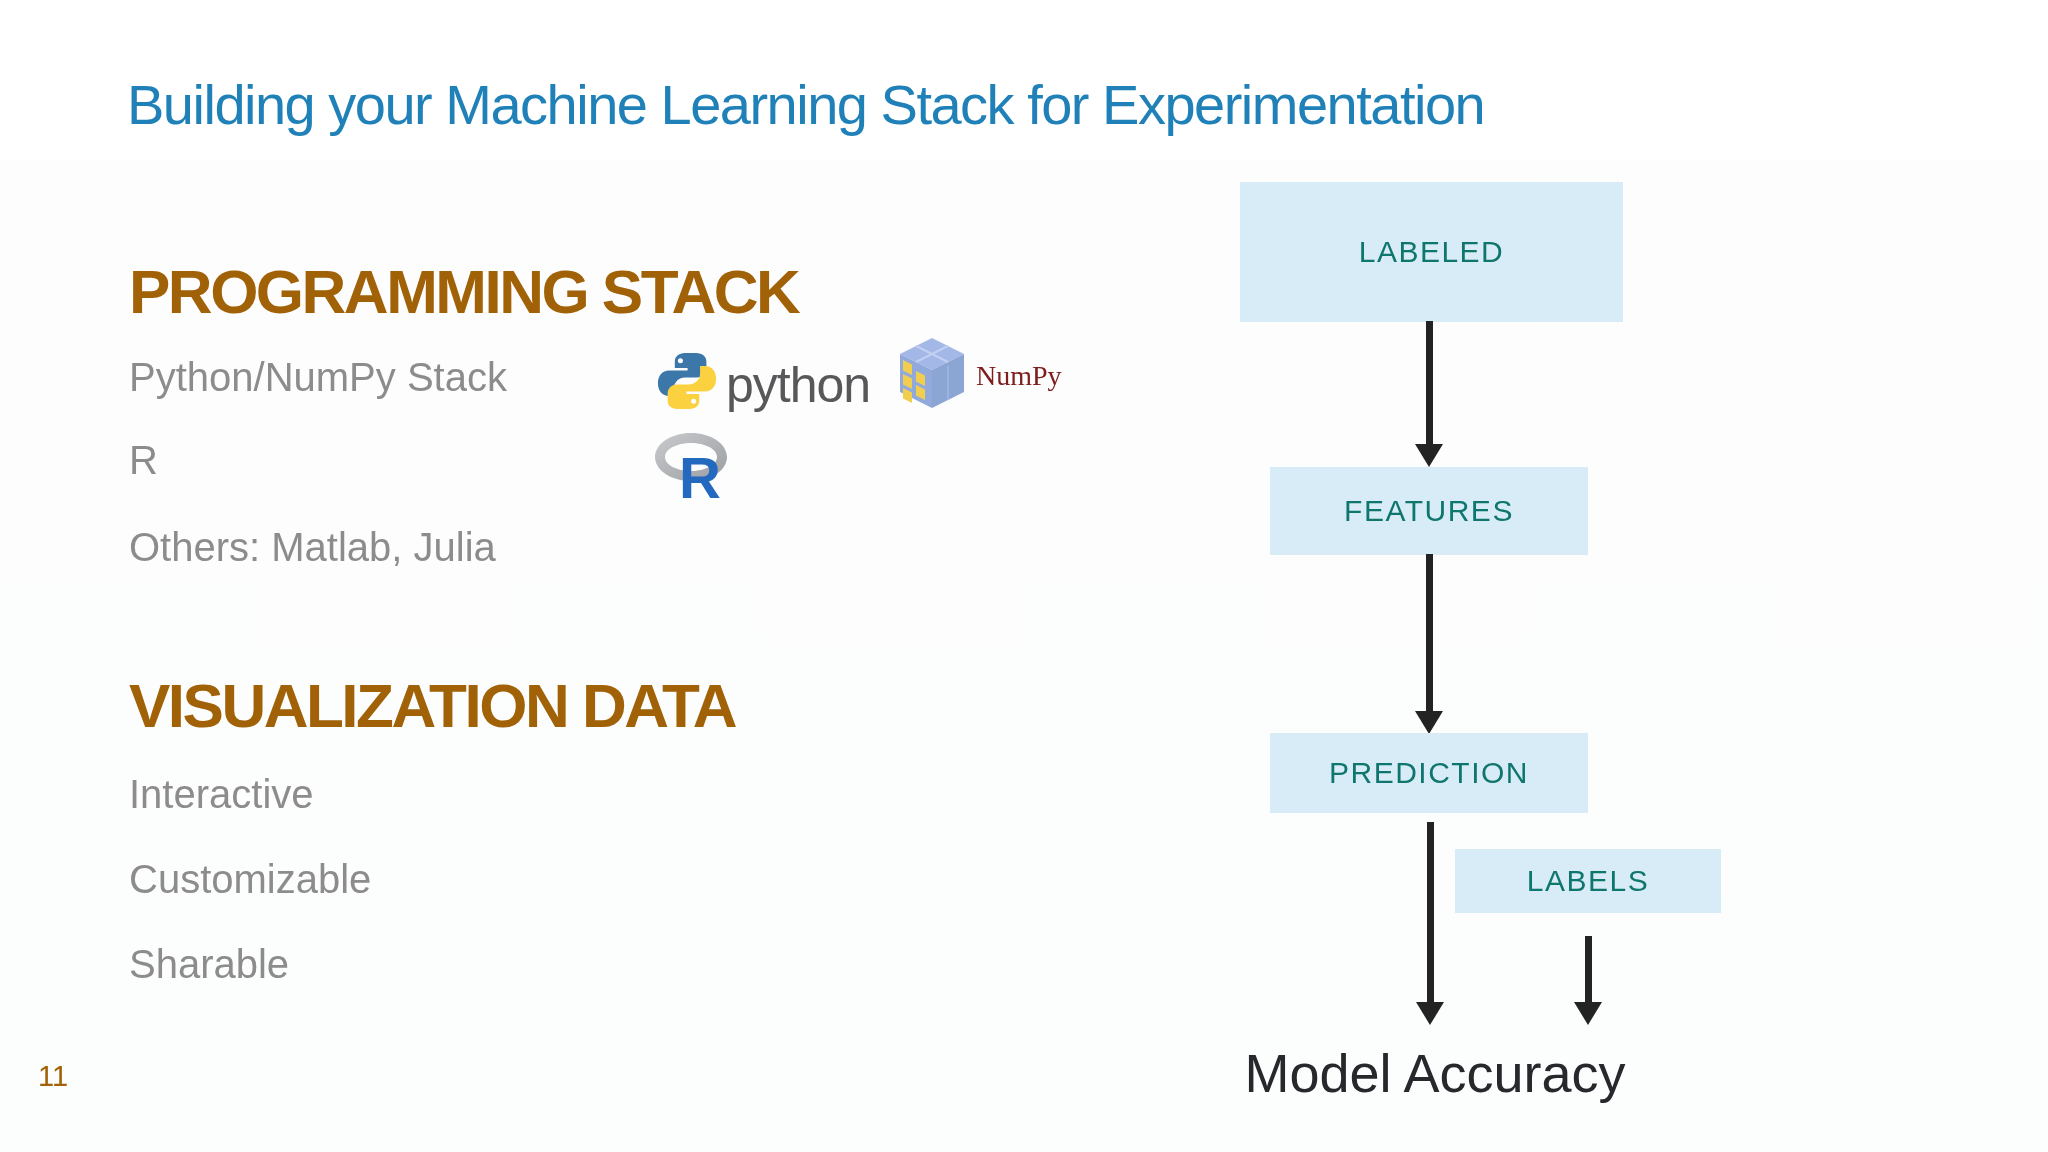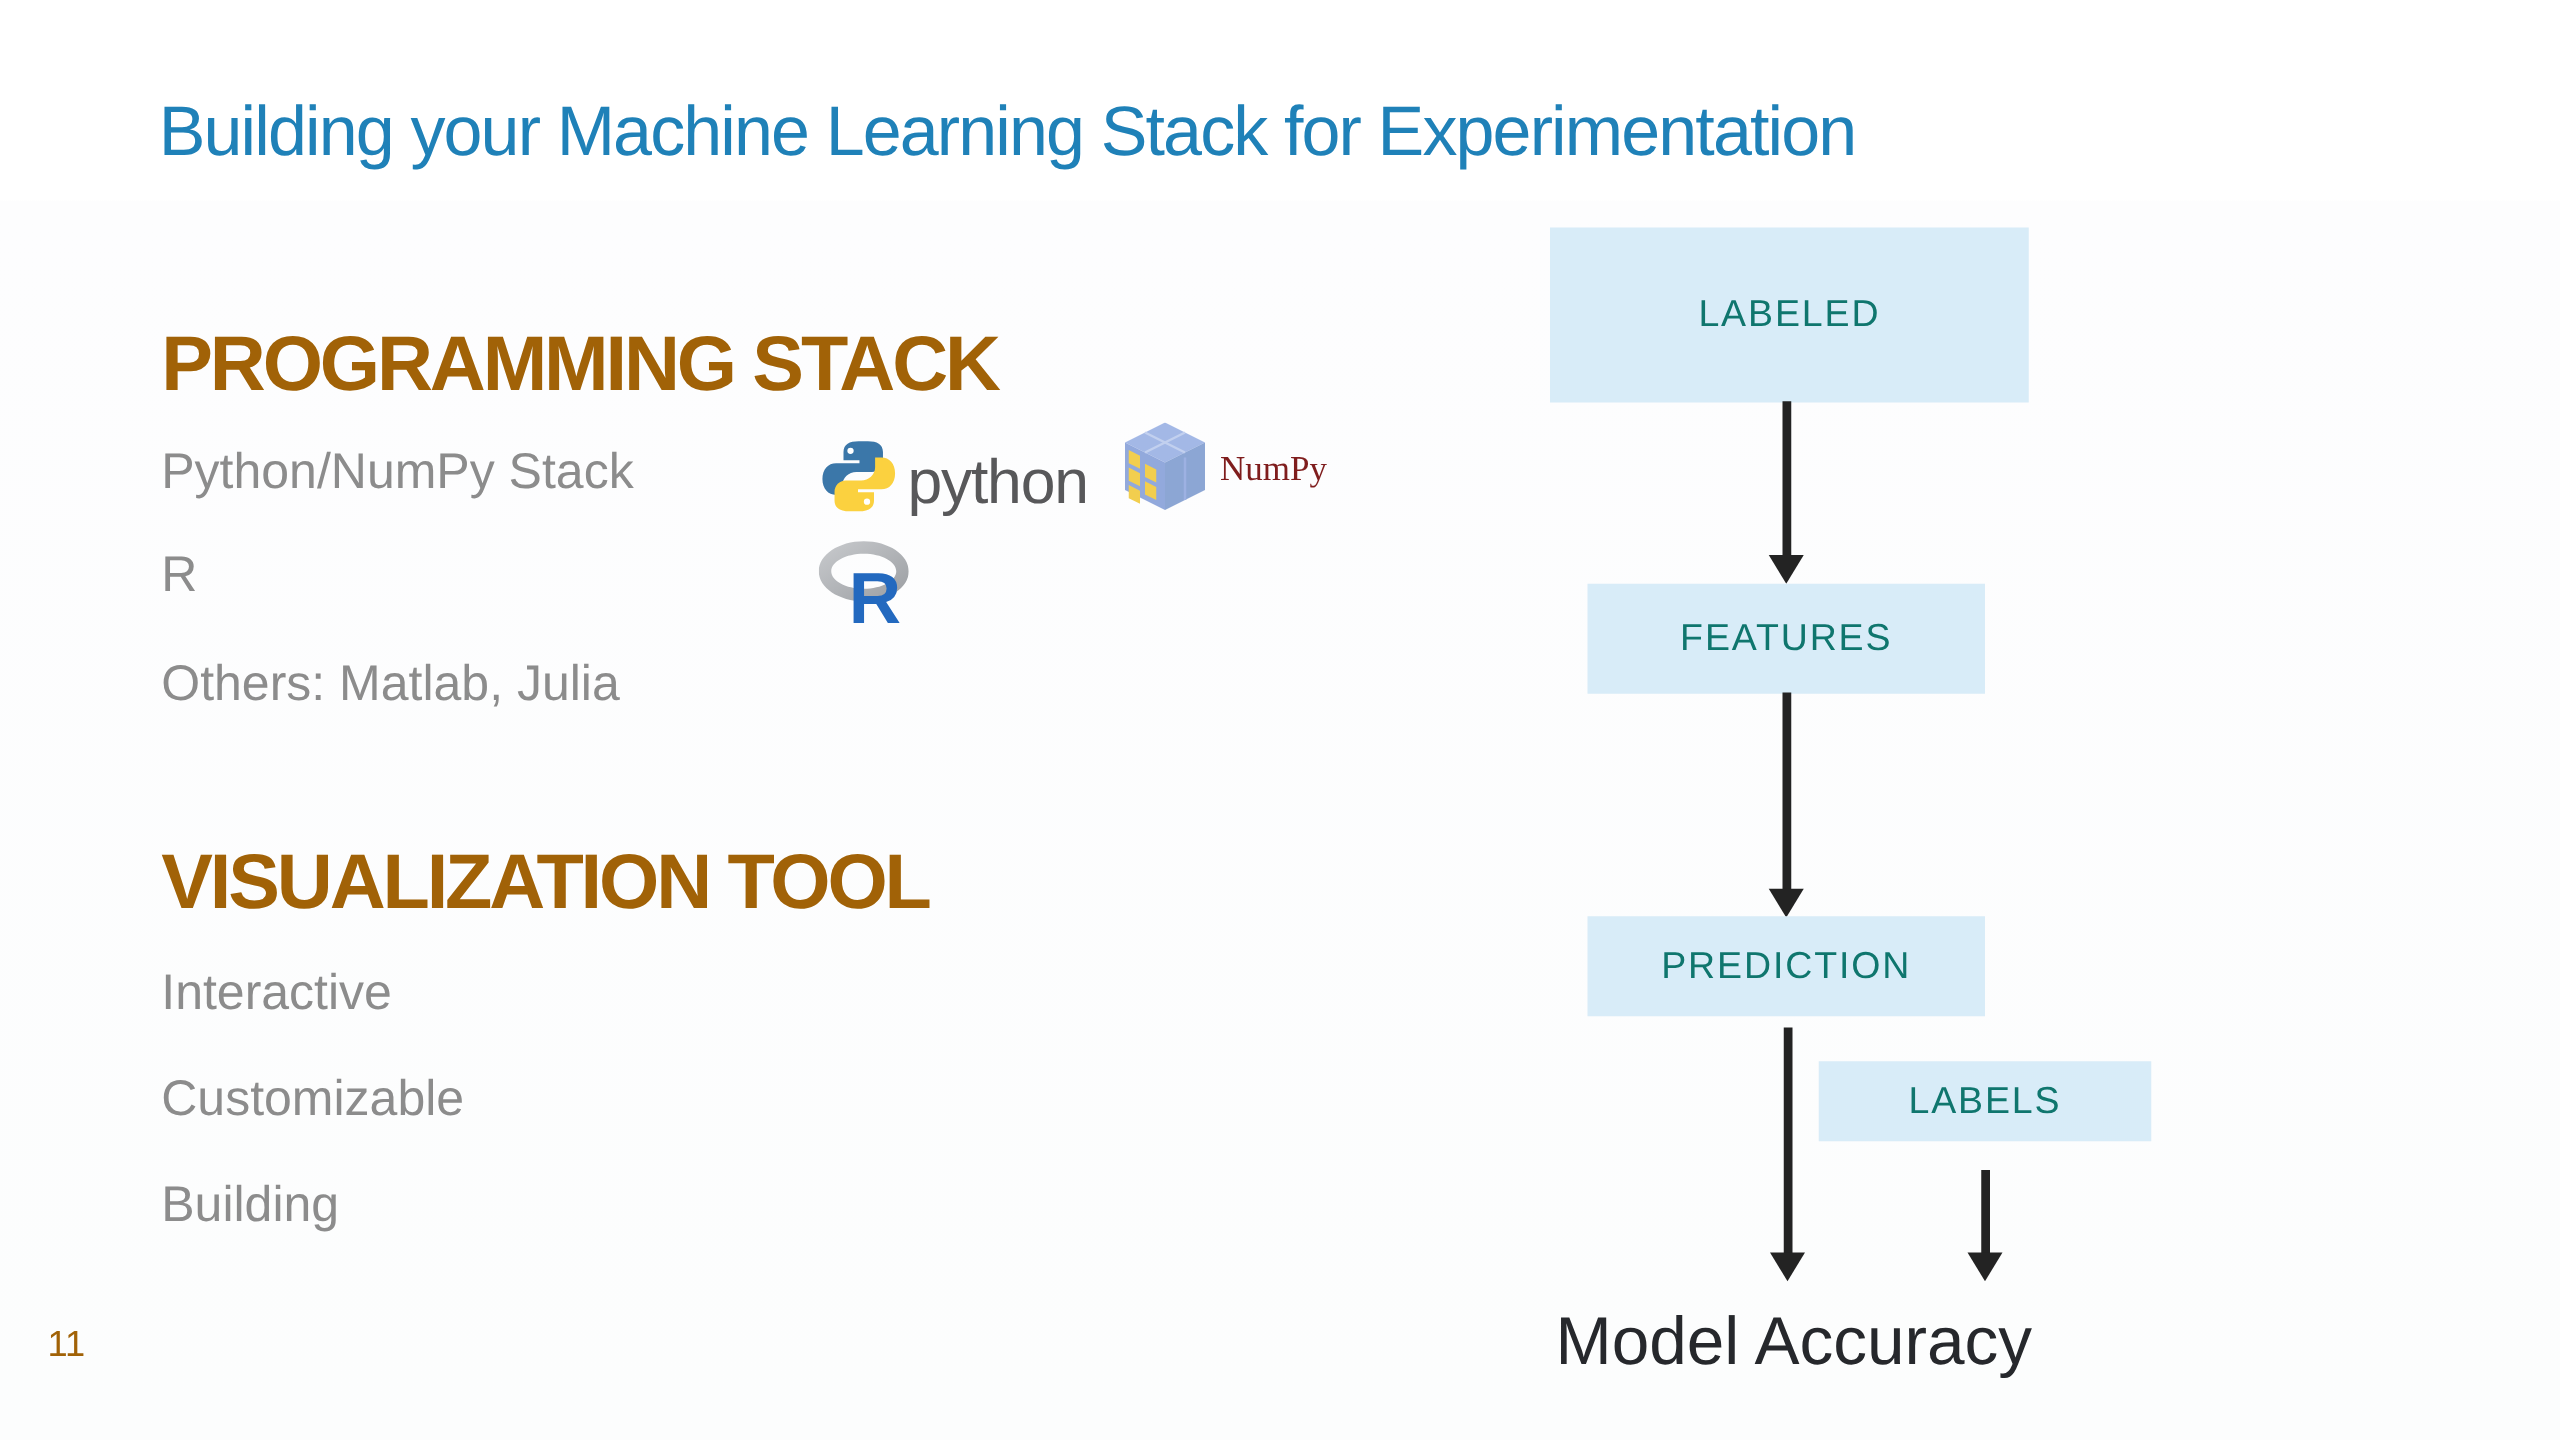--- a/index.html
+++ b/index.html
@@ -85,24 +85,24 @@
       <stop offset="0" stop-color="#c9cbce"></stop>
       <stop offset="1" stop-color="#9a9da1"></stop>
     </linearGradient>
   </defs>
   <path fill="url(#ringg)" fill-rule="evenodd" d="M36 5C16.1 5 0 15.8 0 29s16.1 24 36 24 36-10.8 36-24S55.9 5 36 5zm0 10c14.4 0 26 6.3 26 14s-11.6 14-26 14-26-6.3-26-14 11.6-14 26-14z"></path>
   <text x="24" y="70" font-family="Liberation Sans, sans-serif" font-size="58" font-weight="700" fill="#2369bf">R</text>
 </svg>
 
 <div class="abs gray-item" style="top:525px;">Others: Matlab, Julia</div>
 
-<h2 class="abs section-heading" style="top:670px;">VISUALIZATION TOOL</h2>
+<h2 class="abs section-heading" style="top:670px;">VISUALIZATION DATA</h2>
 <div class="abs gray-item" style="top:772px;">Interactive</div>
 <div class="abs gray-item" style="top:857px;">Customizable</div>
-<div class="abs gray-item" style="top:942px;">Building</div>
+<div class="abs gray-item" style="top:942px;">Sharable</div>
 
 <div class="abs" style="left:0;top:0;width:0;height:0;">
   <div class="abs fbox" style="left:1240px;top:182px;width:383px;height:140px;">
     <span>LABELED</span>
   </div>
 
   <div class="stem" style="left:1426px;top:321px;height:124px;"></div>
   <div class="ahead" style="left:1415px;top:444px;"></div>
 
   <div class="abs fbox" style="left:1270px;top:467px;width:318px;height:88px;">

